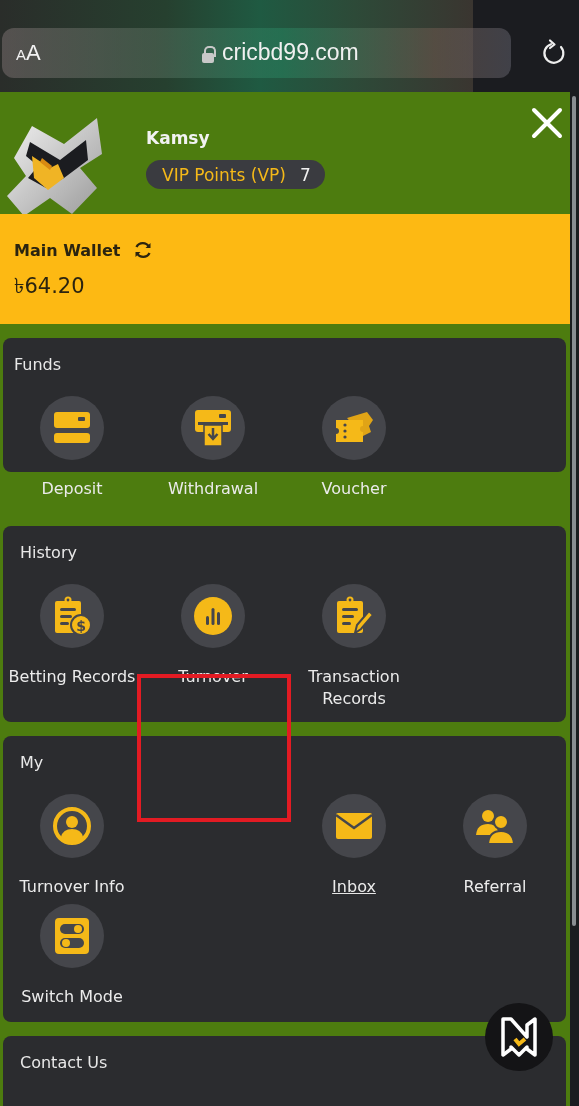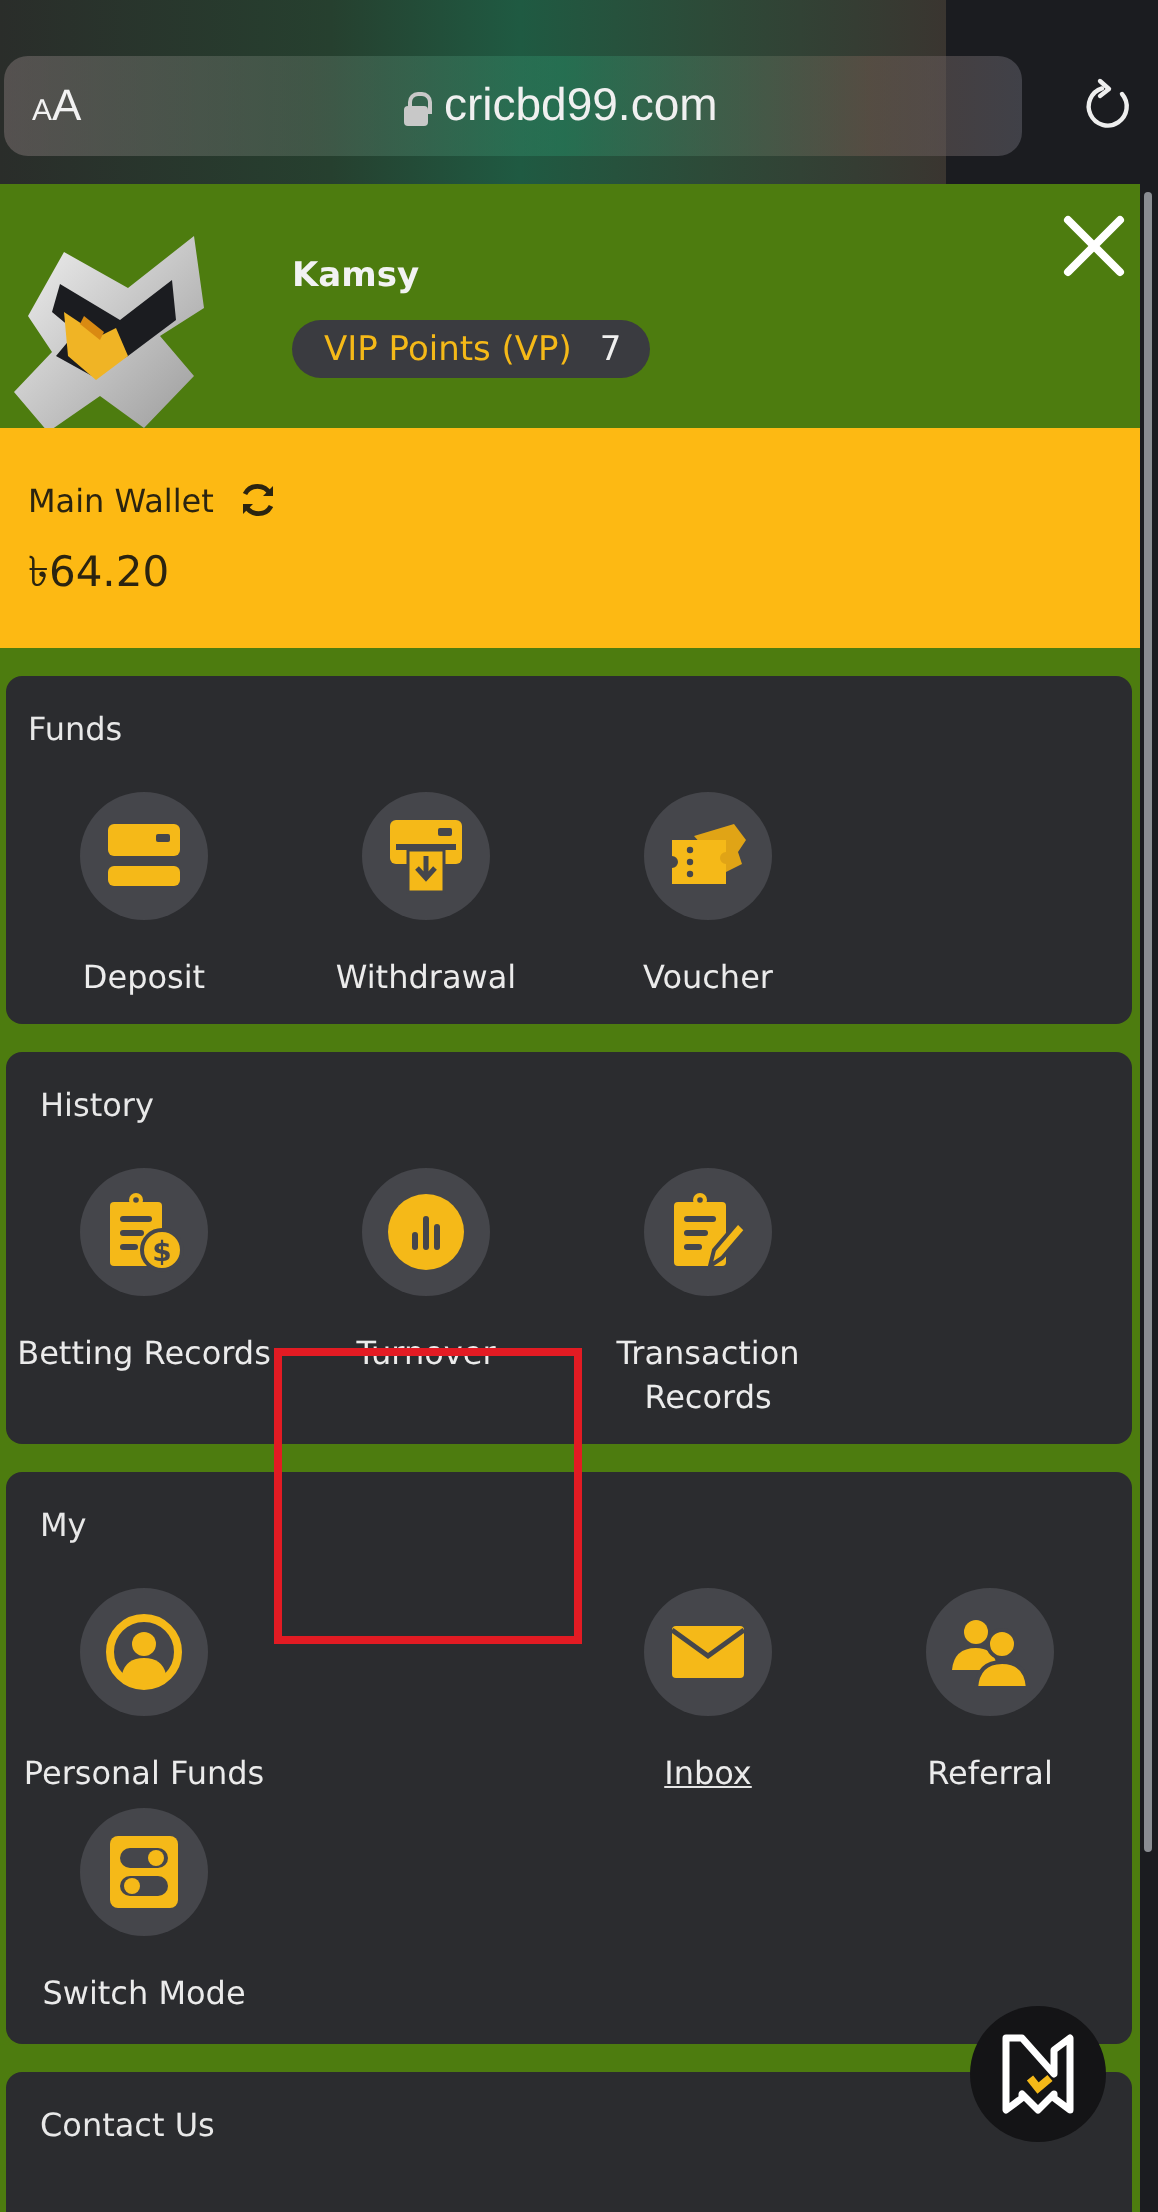--- a/index.html
+++ b/index.html
@@ -31,21 +31,21 @@
 
   .profile { position: absolute; left: 0; top: 0; width: 570px; height: 122px; }
   .avatar { position: absolute; left: 2px; top: 14px; width: 110px; height: 110px; }
   .username { position: absolute; left: 146px; top: 36px; font-size: 17px; color: #f2f2f2; font-weight: bold; }
   .vip-pill { position: absolute; left: 146px; top: 68px; height: 29px; padding: 0 14px 0 16px; border-radius: 15px; background: #3a3b40; display: flex; align-items: center; gap: 14px; font-size: 17px; }
   .vip-label { color: #f5b918; }
   .vip-value { color: #f0f0f0; }
   .close-btn { position: absolute; left: 530px; top: 14px; width: 34px; height: 34px; }
 
   .wallet { position: absolute; left: 0; top: 122px; width: 570px; height: 110px; background: #fdb913; }
-  .wallet-label { position: absolute; left: 14px; top: 26px; font-size: 16px; color: #2b2410; display: flex; align-items: center; gap: 12px; }
+  .wallet-label { position: absolute; left: 14px; top: 26px; font-size: 16px; color: #2b2410; display: flex; align-items: center; gap: 12px; font-weight: bold; }
   .wallet-amount { position: absolute; left: 14px; top: 56px; font-size: 21px; color: #2b2410; }
 
   .card { position: absolute; left: 3px; width: 563px; background: #2b2c2f; border-radius: 8px; }
   .card-title { position: absolute; left: 12px; top: 17px; font-size: 16px; color: #e8e8e8; }
   .tile { position: absolute; width: 142px; text-align: center; }
   .tile-circle { width: 64px; height: 64px; border-radius: 50%; background: #45464b; margin: 0 auto; display: flex; align-items: center; justify-content: center; }
   .tile-label { margin-top: 18px; font-size: 16px; color: #ebebeb; line-height: 22px; }
 
   .highlight { position: absolute; left: 137px; top: 674px; width: 154px; height: 148px; border: 4px solid #e31b23; pointer-events: none; }
 
@@ -99,21 +99,21 @@
       <svg width="20" height="20" viewBox="0 0 20 20">
         <path d="M16 7 A7 7 0 0 0 3.5 7" fill="none" stroke="#2b2410" stroke-width="2.4"></path>
         <path d="M4 13 A7 7 0 0 0 16.5 13" fill="none" stroke="#2b2410" stroke-width="2.4"></path>
         <path d="M17.5 3 L17.5 8 L12.5 8 Z" fill="#2b2410"></path>
         <path d="M2.5 17 L2.5 12 L7.5 12 Z" fill="#2b2410"></path>
       </svg>
     </div>
     <div class="wallet-amount">৳64.20</div>
   </div>
 
-  <div class="card" style="top:246px;height:174px;">
+  <div class="card" style="top:246px;height:134px;">
     <div class="card-title" style="left:11px;">Funds</div>
     <div class="tile" style="left:-2px;top:58px;">
       <div class="tile-circle">
         <svg width="40" height="36" viewBox="0 0 40 36">
           <rect x="2" y="2" width="36" height="16" rx="3" fill="#f5b918"></rect>
           <rect x="26" y="7" width="7" height="4" rx="1" fill="#45464b"></rect>
           <rect x="2" y="23" width="36" height="10" rx="3" fill="#f5b918"></rect>
         </svg>
       </div>
       <div class="tile-label">Deposit</div>
@@ -191,21 +191,21 @@
   <div class="card" style="top:644px;height:286px;">
     <div class="card-title" style="left:17px;">My</div>
     <div class="tile" style="left:-2px;top:58px;">
       <div class="tile-circle">
         <svg width="40" height="40" viewBox="0 0 40 40">
           <circle cx="20" cy="20" r="17" fill="none" stroke="#f5b918" stroke-width="4"></circle>
           <circle cx="20" cy="16" r="6" fill="#f5b918"></circle>
           <path d="M9 31 Q11 23 20 23 Q29 23 31 31 Q26 36 20 36 Q14 36 9 31 Z" fill="#f5b918"></path>
         </svg>
       </div>
-      <div class="tile-label">Personal Funds</div>
+      <div class="tile-label">Turnover Info</div>
     </div>
     <div class="tile" style="left:280px;top:58px;text-decoration:underline;">
       <div class="tile-circle">
         <svg width="40" height="30" viewBox="0 0 40 30">
           <rect x="2" y="2" width="36" height="26" rx="2" fill="#f5b918"></rect>
           <path d="M2 4 L20 17 L38 4" fill="none" stroke="#45464b" stroke-width="2.5"></path>
         </svg>
       </div>
       <div class="tile-label">Inbox</div>
     </div>

